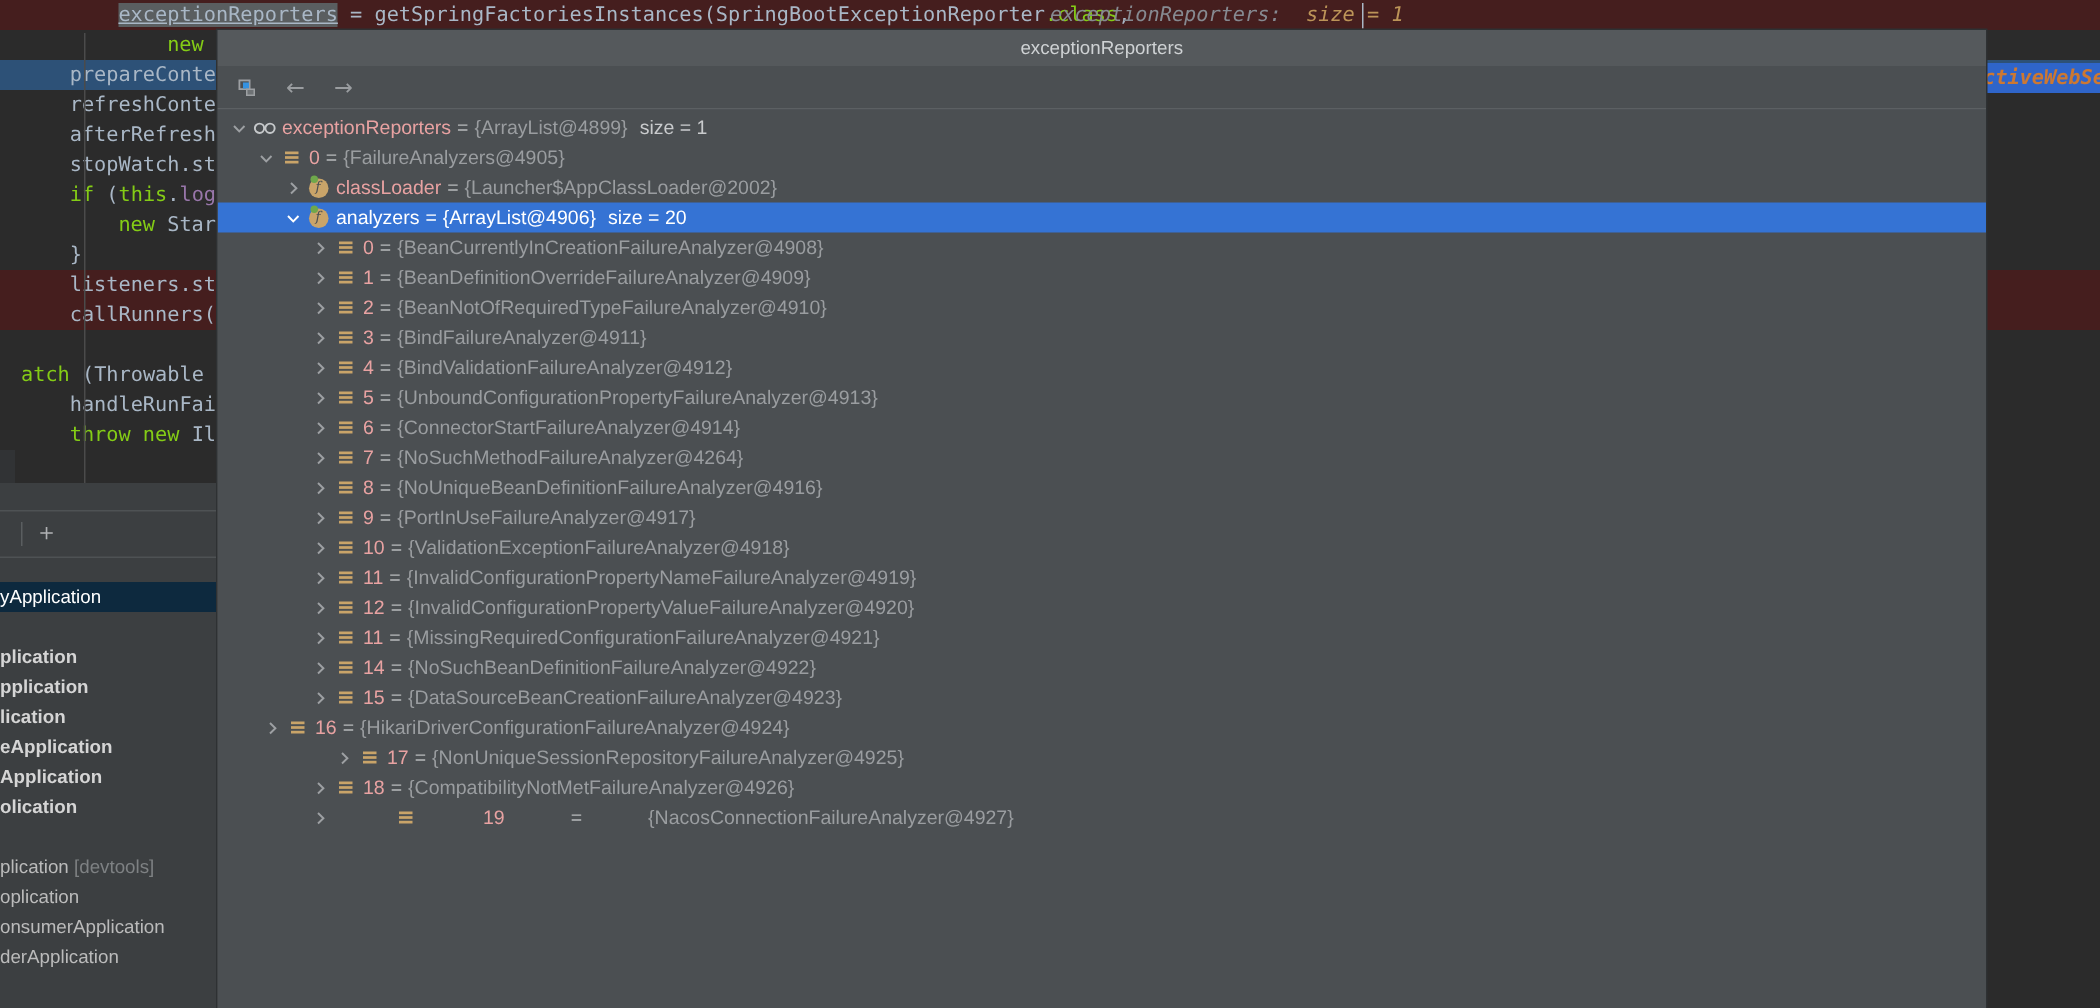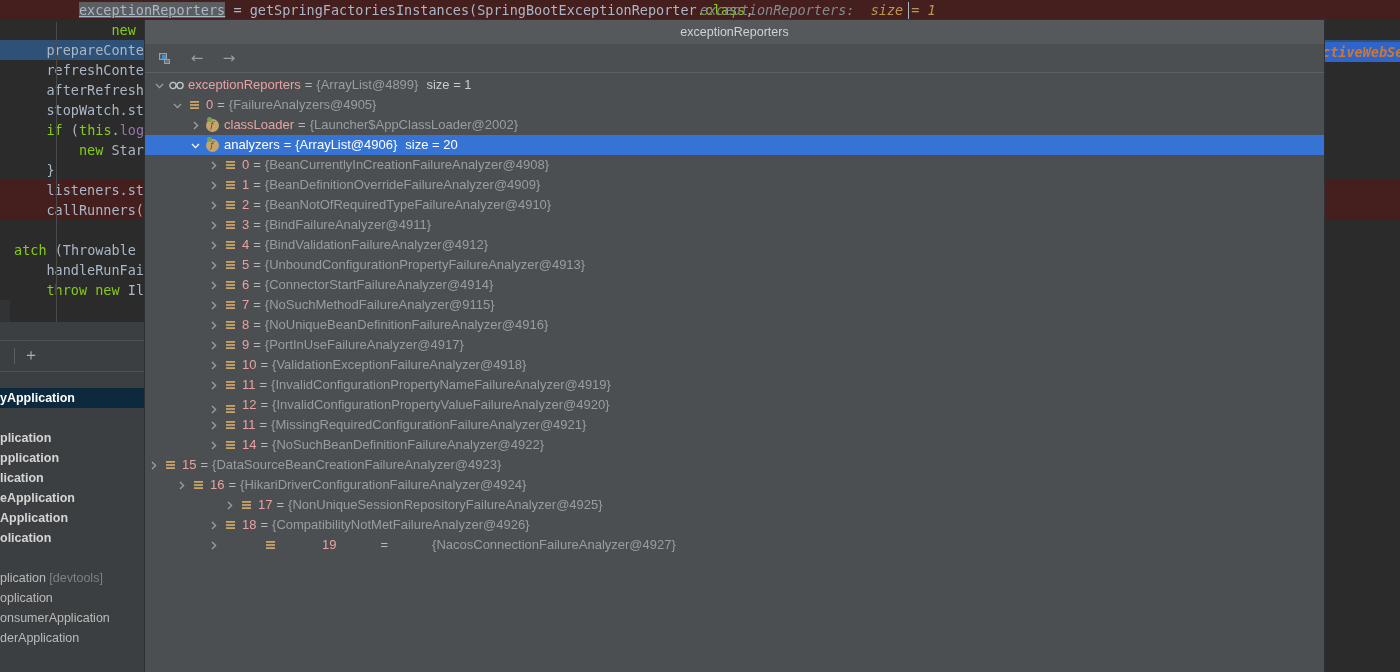--- a/index.html
+++ b/index.html
@@ -105,21 +105,21 @@
     font-size: 12.5px;
     color: #BBBBBB;
     white-space: nowrap;
     padding-left: 0px;
     overflow: hidden;
   }
   .rc-item.bold { font-weight: bold; color: #D5D5D5; }
   .rc-item.sel {
     background: #0D293E;
     color: #FFFFFF;
-    font-weight: bold;
+    font-weight: normal;
   }
   .rc-item .dim { color: #7E8183; font-weight: normal; }
   .rc-gap { height: 20px; }
 
   
   #right-sliver {
     position: absolute;
     left: 1324px; top: 42px;
     width: 76px; height: 20px;
     background: #2F65CA;
@@ -512,21 +512,21 @@
           </span>
           <span class="ticon">
             <svg class="ico-array" width="11" height="11" viewBox="0 0 11 11">
               <rect x="1" y="1" width="9" height="1.8" fill="#C9A469"></rect>
               <rect x="1" y="4.1" width="9" height="1.8" fill="#C9A469"></rect>
               <rect x="1" y="7.2" width="9" height="1.8" fill="#C9A469"></rect>
             </svg>
           </span>
           <span class="name-idx">7</span>
           <span class="eq">=</span>
-          <span class="val">{NoSuchMethodFailureAnalyzer@9115}</span>
+          <span class="val">{NoSuchMethodFailureAnalyzer@4264}</span>
         </div>
         <div class="tree-row" style="padding-left: 60px;">
           <span class="tw">
             <svg width="11" height="11" viewBox="0 0 11 11">
               <path d="M4 2 L7.6 5.5 L4 9" fill="none" stroke="#9DA0A3" stroke-width="1.3"></path>
             </svg>
           </span>
           <span class="ticon">
             <svg class="ico-array" width="11" height="11" viewBox="0 0 11 11">
               <rect x="1" y="1" width="9" height="1.8" fill="#C9A469"></rect>
@@ -582,21 +582,21 @@
             <svg class="ico-array" width="11" height="11" viewBox="0 0 11 11">
               <rect x="1" y="1" width="9" height="1.8" fill="#C9A469"></rect>
               <rect x="1" y="4.1" width="9" height="1.8" fill="#C9A469"></rect>
               <rect x="1" y="7.2" width="9" height="1.8" fill="#C9A469"></rect>
             </svg>
           </span>
           <span class="name-idx">11</span>
           <span class="eq">=</span>
           <span class="val">{InvalidConfigurationPropertyNameFailureAnalyzer@4919}</span>
         </div>
-        <div class="tree-row" style="padding-left: 60px; align-items: flex-end;">
+        <div class="tree-row" style="padding-left: 60px;">
           <span class="tw">
             <svg width="11" height="11" viewBox="0 0 11 11">
               <path d="M4 2 L7.6 5.5 L4 9" fill="none" stroke="#9DA0A3" stroke-width="1.3"></path>
             </svg>
           </span>
           <span class="ticon">
             <svg class="ico-array" width="11" height="11" viewBox="0 0 11 11">
               <rect x="1" y="1" width="9" height="1.8" fill="#C9A469"></rect>
               <rect x="1" y="4.1" width="9" height="1.8" fill="#C9A469"></rect>
               <rect x="1" y="7.2" width="9" height="1.8" fill="#C9A469"></rect>
@@ -633,21 +633,21 @@
             <svg class="ico-array" width="11" height="11" viewBox="0 0 11 11">
               <rect x="1" y="1" width="9" height="1.8" fill="#C9A469"></rect>
               <rect x="1" y="4.1" width="9" height="1.8" fill="#C9A469"></rect>
               <rect x="1" y="7.2" width="9" height="1.8" fill="#C9A469"></rect>
             </svg>
           </span>
           <span class="name-idx">14</span>
           <span class="eq">=</span>
           <span class="val">{NoSuchBeanDefinitionFailureAnalyzer@4922}</span>
         </div>
-        <div class="tree-row" style="">
+        <div class="tree-row" style="padding-left: 60px;">
           <span class="tw">
             <svg width="11" height="11" viewBox="0 0 11 11">
               <path d="M4 2 L7.6 5.5 L4 9" fill="none" stroke="#9DA0A3" stroke-width="1.3"></path>
             </svg>
           </span>
           <span class="ticon">
             <svg class="ico-array" width="11" height="11" viewBox="0 0 11 11">
               <rect x="1" y="1" width="9" height="1.8" fill="#C9A469"></rect>
               <rect x="1" y="4.1" width="9" height="1.8" fill="#C9A469"></rect>
               <rect x="1" y="7.2" width="9" height="1.8" fill="#C9A469"></rect>

